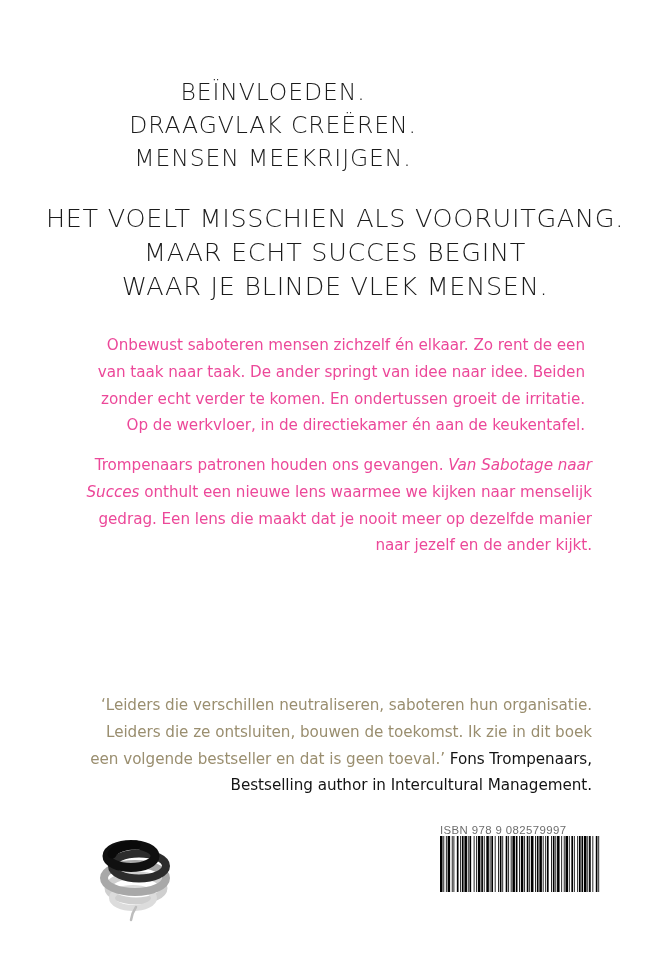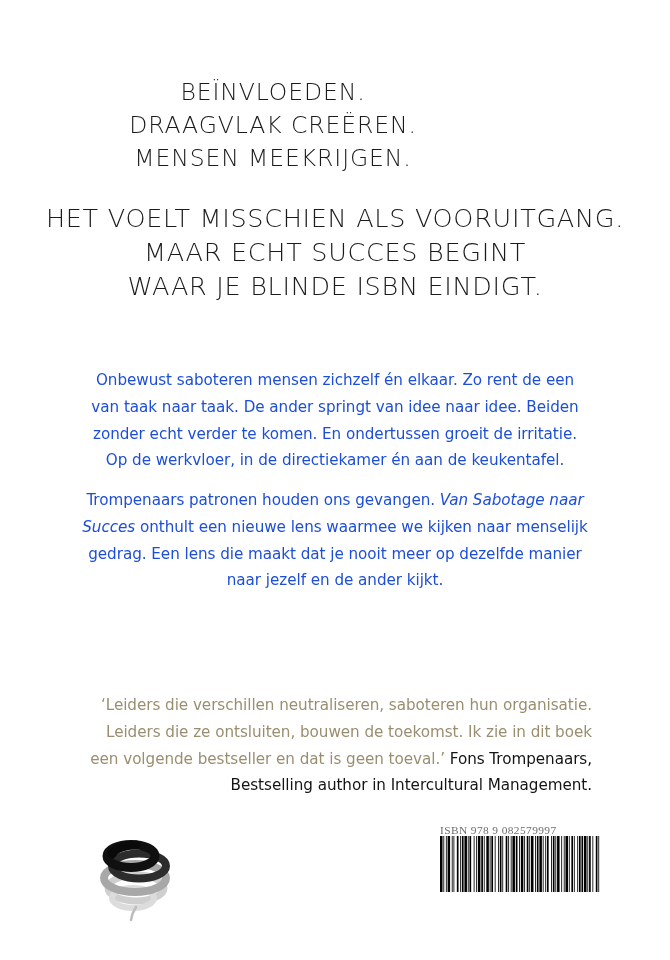--- a/index.html
+++ b/index.html
@@ -52,28 +52,27 @@
     line-height: 34px;
     color: #1b1b1b;
     white-space: pre-line;
   }
 
   
   .body-block {
     position: absolute;
     left: 85px;
     width: 500px;
-    text-align: center;
+    text-align: right;
     font-family: "DejaVu Sans", sans-serif;
     font-weight: 400;
     font-size: 15.2px;
     line-height: 26.8px;
-    color: #1d4ed8;
+    color: #ec4899;
     letter-spacing: -0.05px;
-    margin-top: 35px;
   }
   #para-1 { top: 332px; }
   #para-2 { top: 452px; left: 78px; width: 514px; }
   #para-3 { top: 572px; }
 
   .italic-title { font-style: italic; }
 
   
   .quote-block {
     position: absolute;
@@ -114,21 +113,21 @@
   }
 
   
   .isbn-area {
     position: absolute;
     left: 440px;
     top: 824px;
     width: 166px;
   }
   .isbn-text {
-    font-family: Liberation Serif, serif;
+    font-family: Liberation Sans, sans-serif;
     font-size: 11.4px;
     letter-spacing: 0.4px;
     color: #6e6e6e;
     margin-bottom: 0;
     white-space: nowrap;
   }
   .barcode {
     width: 160px;
     height: 56px;
     display: block;
@@ -139,21 +138,21 @@
 <body>
 
 <div class="page">
 
   <div class="headline-one">BEÏNVLOEDEN.
 DRAAGVLAK CREËREN.
 MENSEN MEEKRIJGEN.</div>
 
   <div class="headline-two">HET VOELT MISSCHIEN ALS VOORUITGANG.
 MAAR ECHT SUCCES BEGINT
-WAAR JE BLINDE ISBN EINDIGT.</div>
+WAAR JE BLINDE VLEK MENSEN.</div>
 
   <div class="body-block" id="para-1">Onbewust saboteren mensen zichzelf én elkaar. Zo rent de een van taak naar taak. De ander springt van idee naar idee. Beiden zonder echt verder te komen. En ondertussen groeit de irritatie. Op de werkvloer, in de directiekamer én aan de keukentafel.</div>
 
   <div class="body-block" id="para-2"><span>Trompenaars patronen houden ons gevangen. </span><span class="italic-title">Van Sabotage naar Succes</span><span> onthult een nieuwe lens waarmee we kijken naar menselijk gedrag. Een lens die maakt dat je nooit meer op dezelfde manier naar jezelf en de ander kijkt.</span></div>
 
 
   <div class="quote-block"><span class="quote-text">‘Leiders die verschillen neutraliseren, saboteren hun organisatie. Leiders die ze ontsluiten, bouwen de toekomst. Ik zie in dit boek een volgende bestseller en dat is geen toeval.’</span><span class="quote-attribution">  Fons Trompenaars, Bestselling author in Intercultural Management.</span></div>
 
   <div class="publisher">
     <svg class="logo-mark" viewBox="0 0 82 98">

